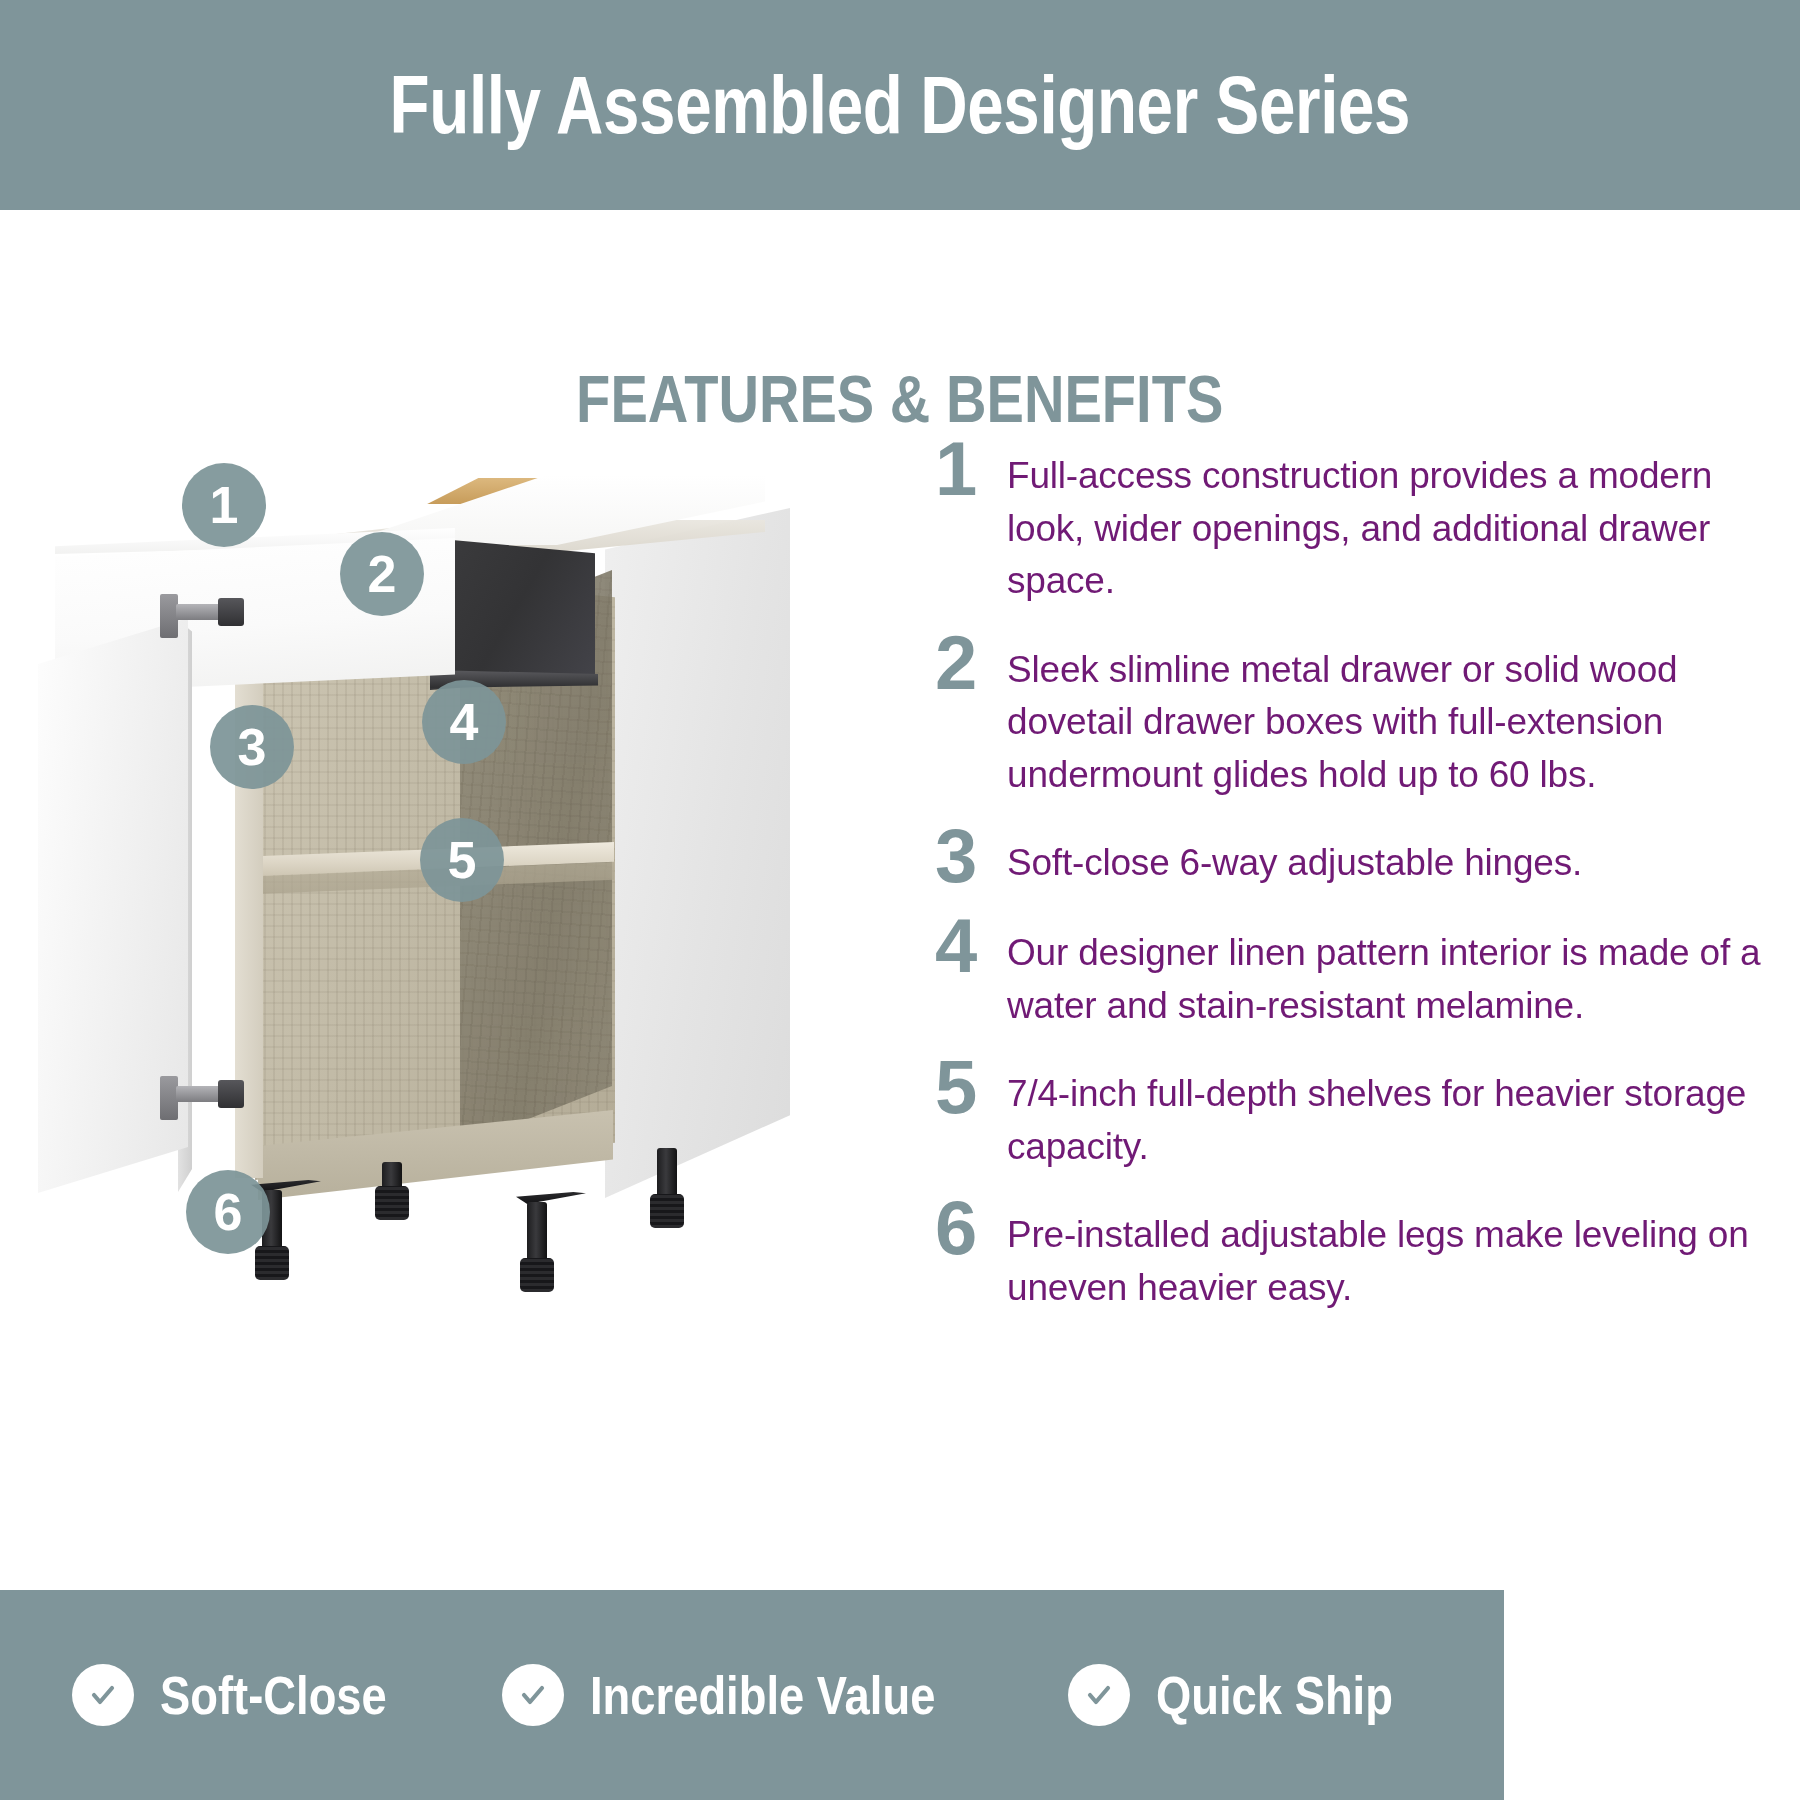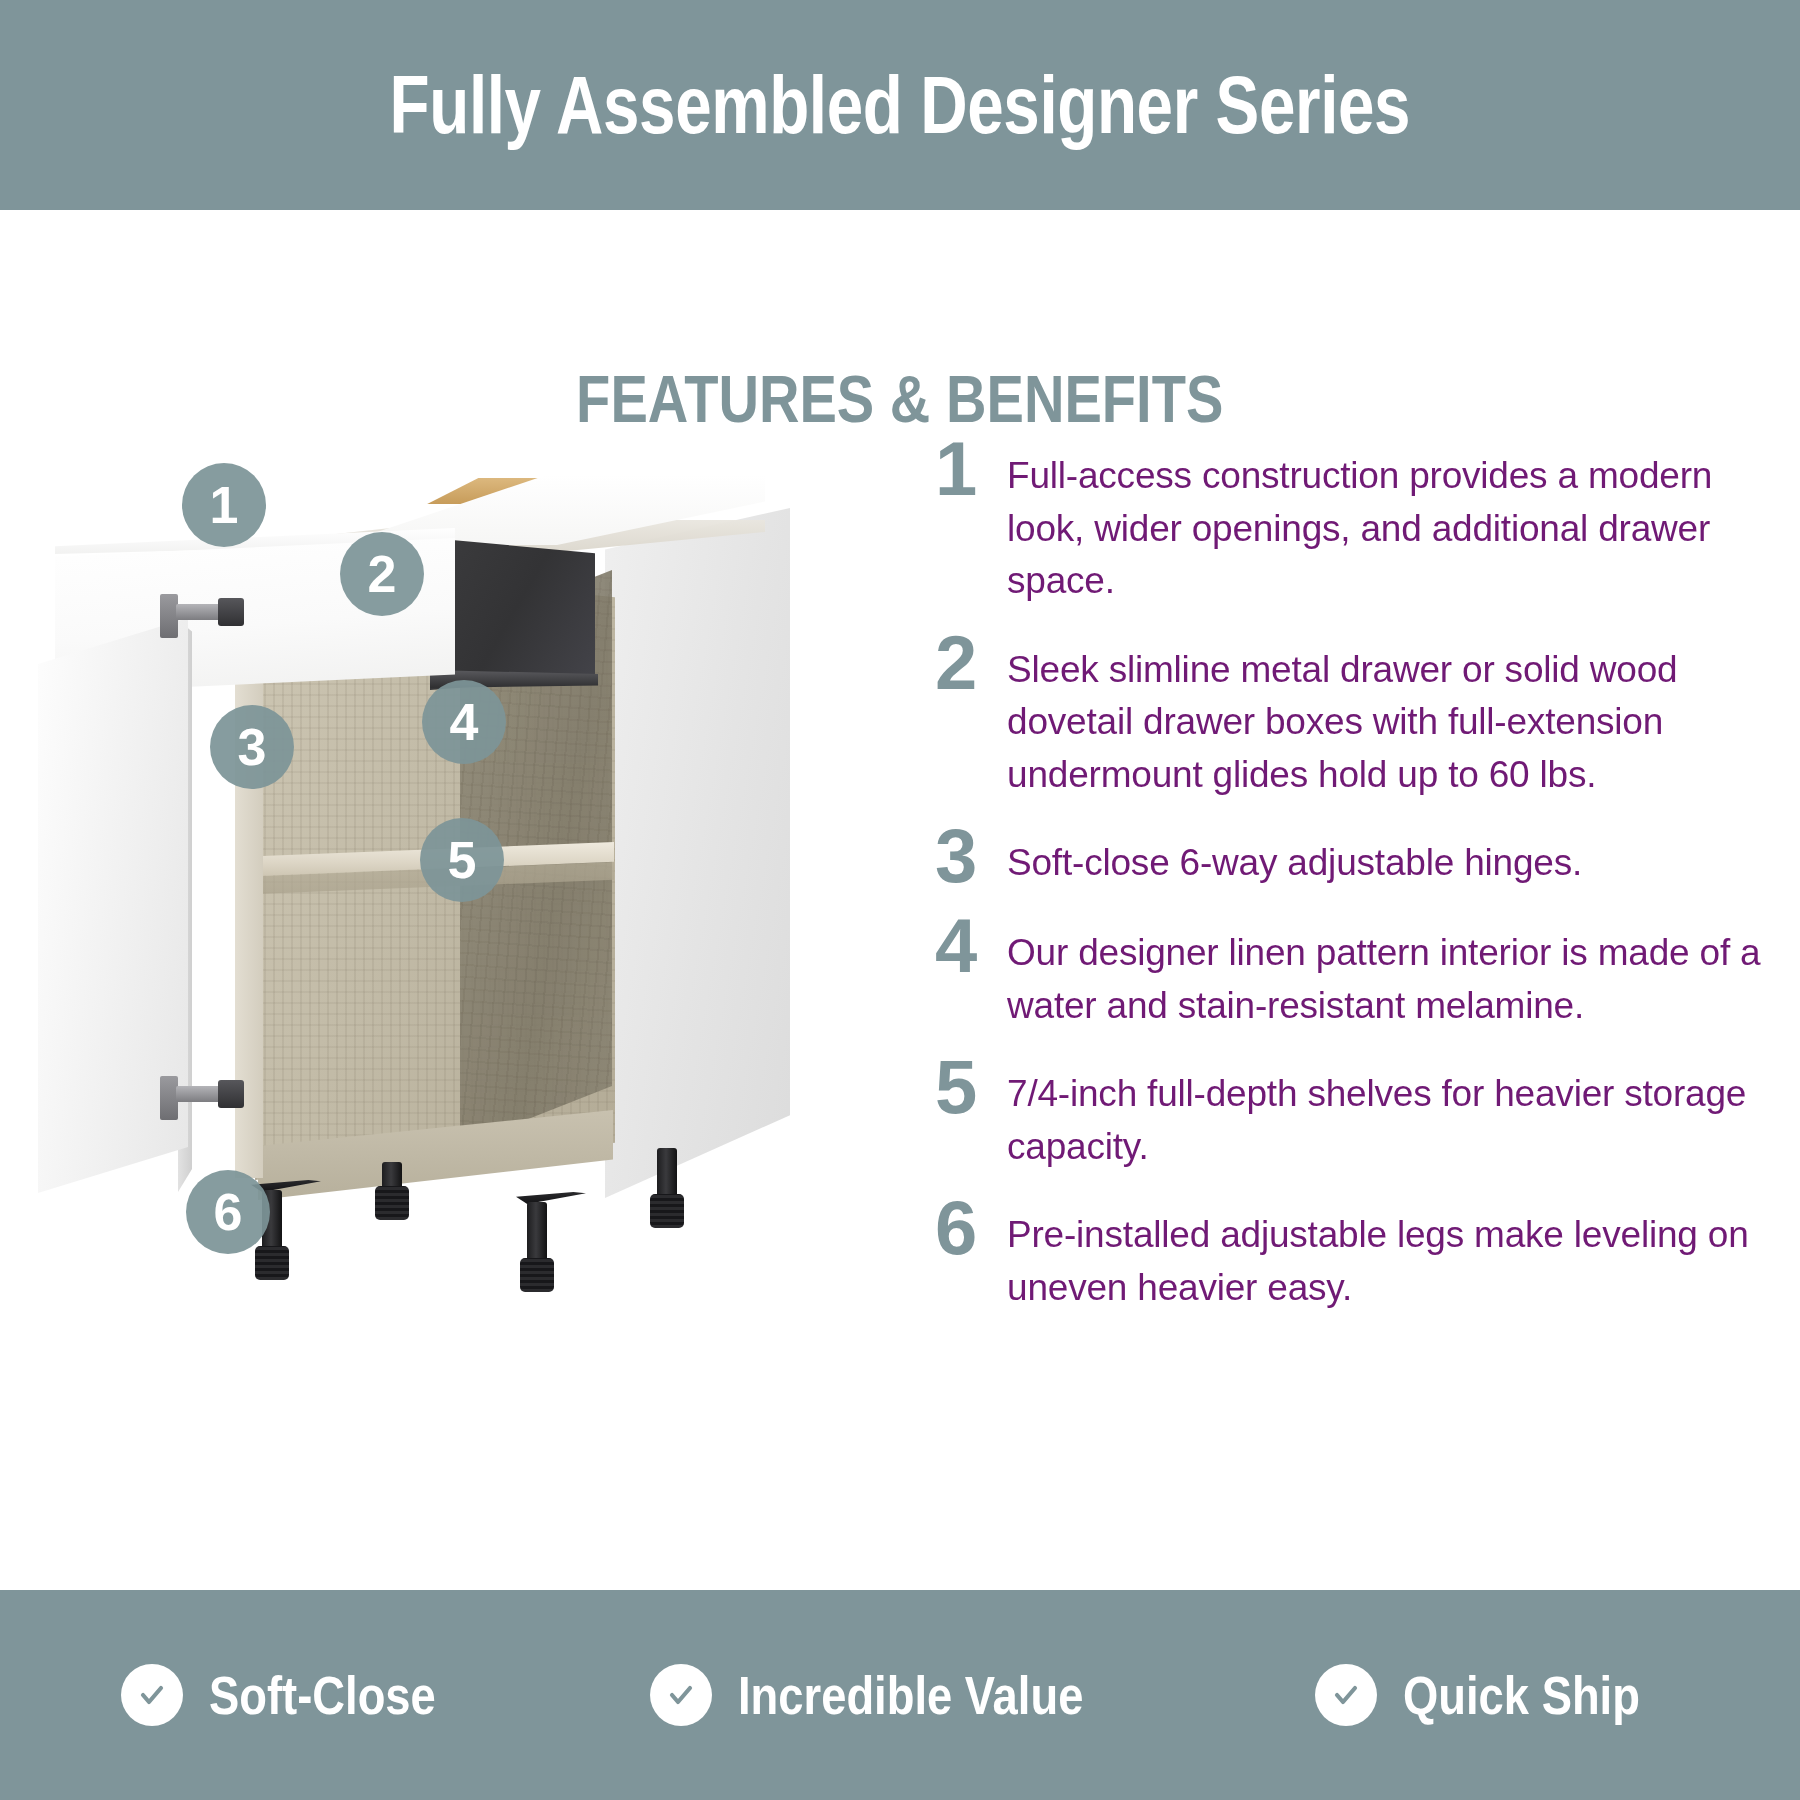--- a/index.html
+++ b/index.html
@@ -239,21 +239,21 @@
     flex:1;
     color:#701a75;
     font-size:37px;
     line-height:1.42;
     letter-spacing:-0.2px;
     padding-top:10px;
   }
 
   
   .footer{
-    position:absolute;left:0;top:1590px;width:1800px;height:210px;
+    position:absolute;left:0;top:1590px;width:1504px;height:210px;
     background:#7f959a;
     display:flex;align-items:center;
   }
   .foot-item{
     flex:1;
     display:flex;align-items:center;justify-content:center;
     gap:26px;
   }
   .check-badge{
     width:62px;height:62px;border-radius:50%;

